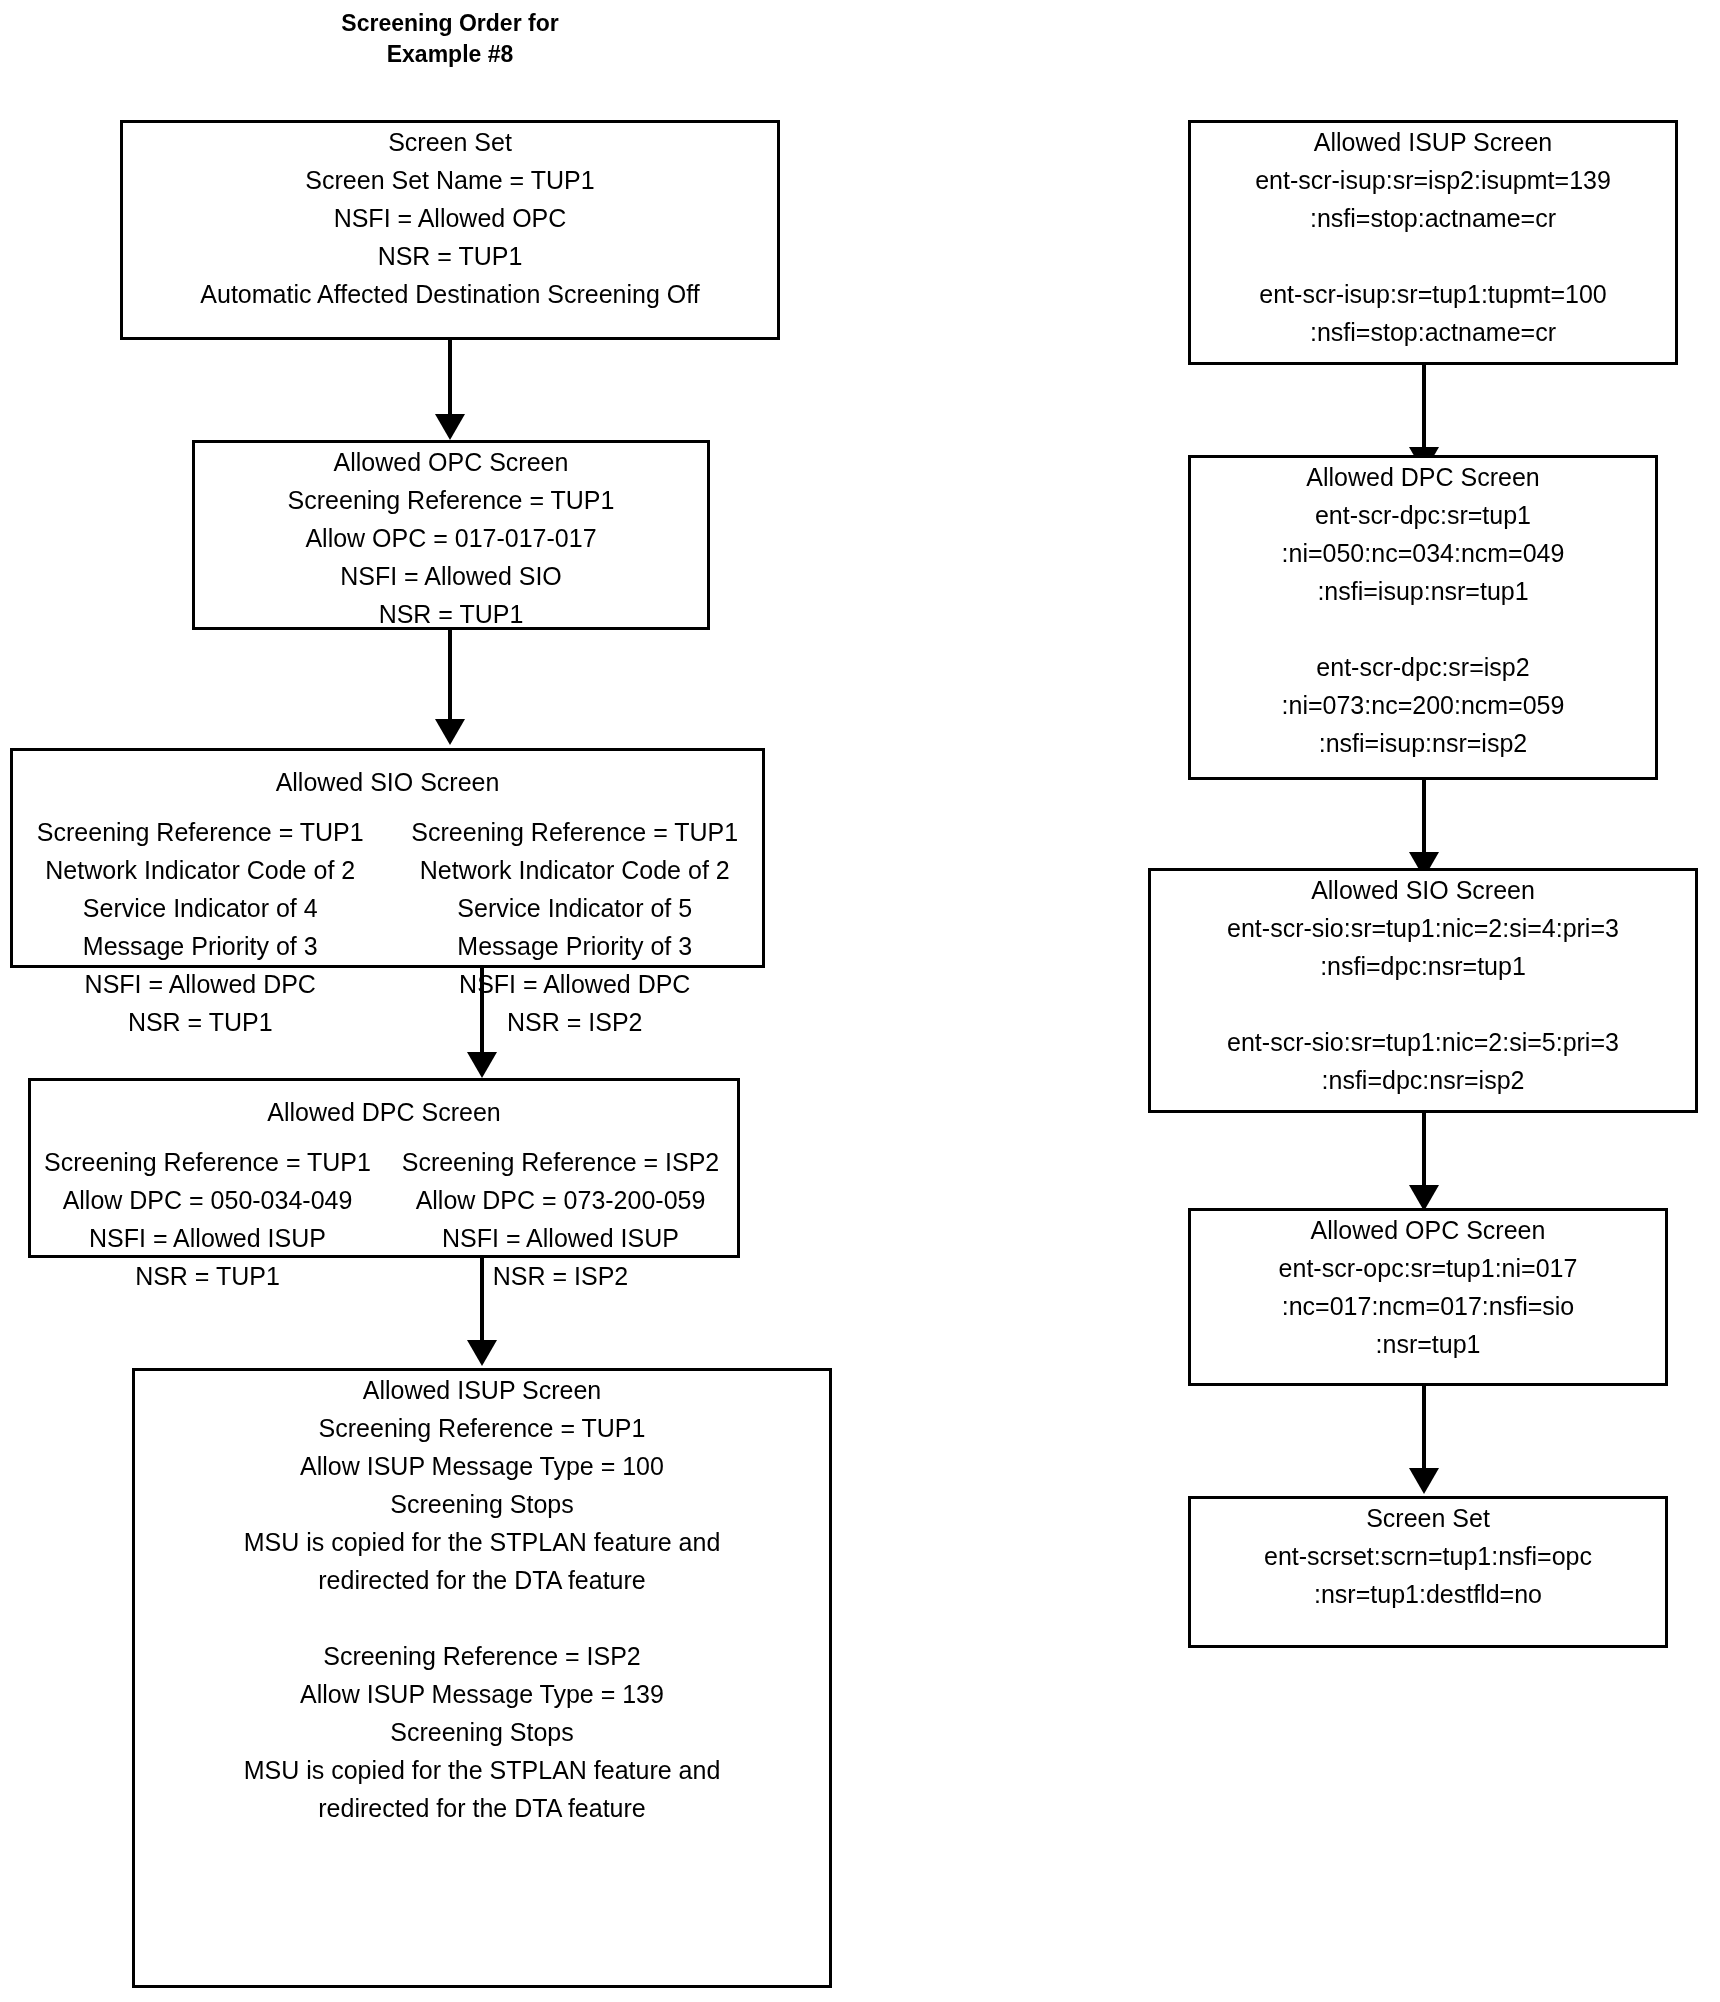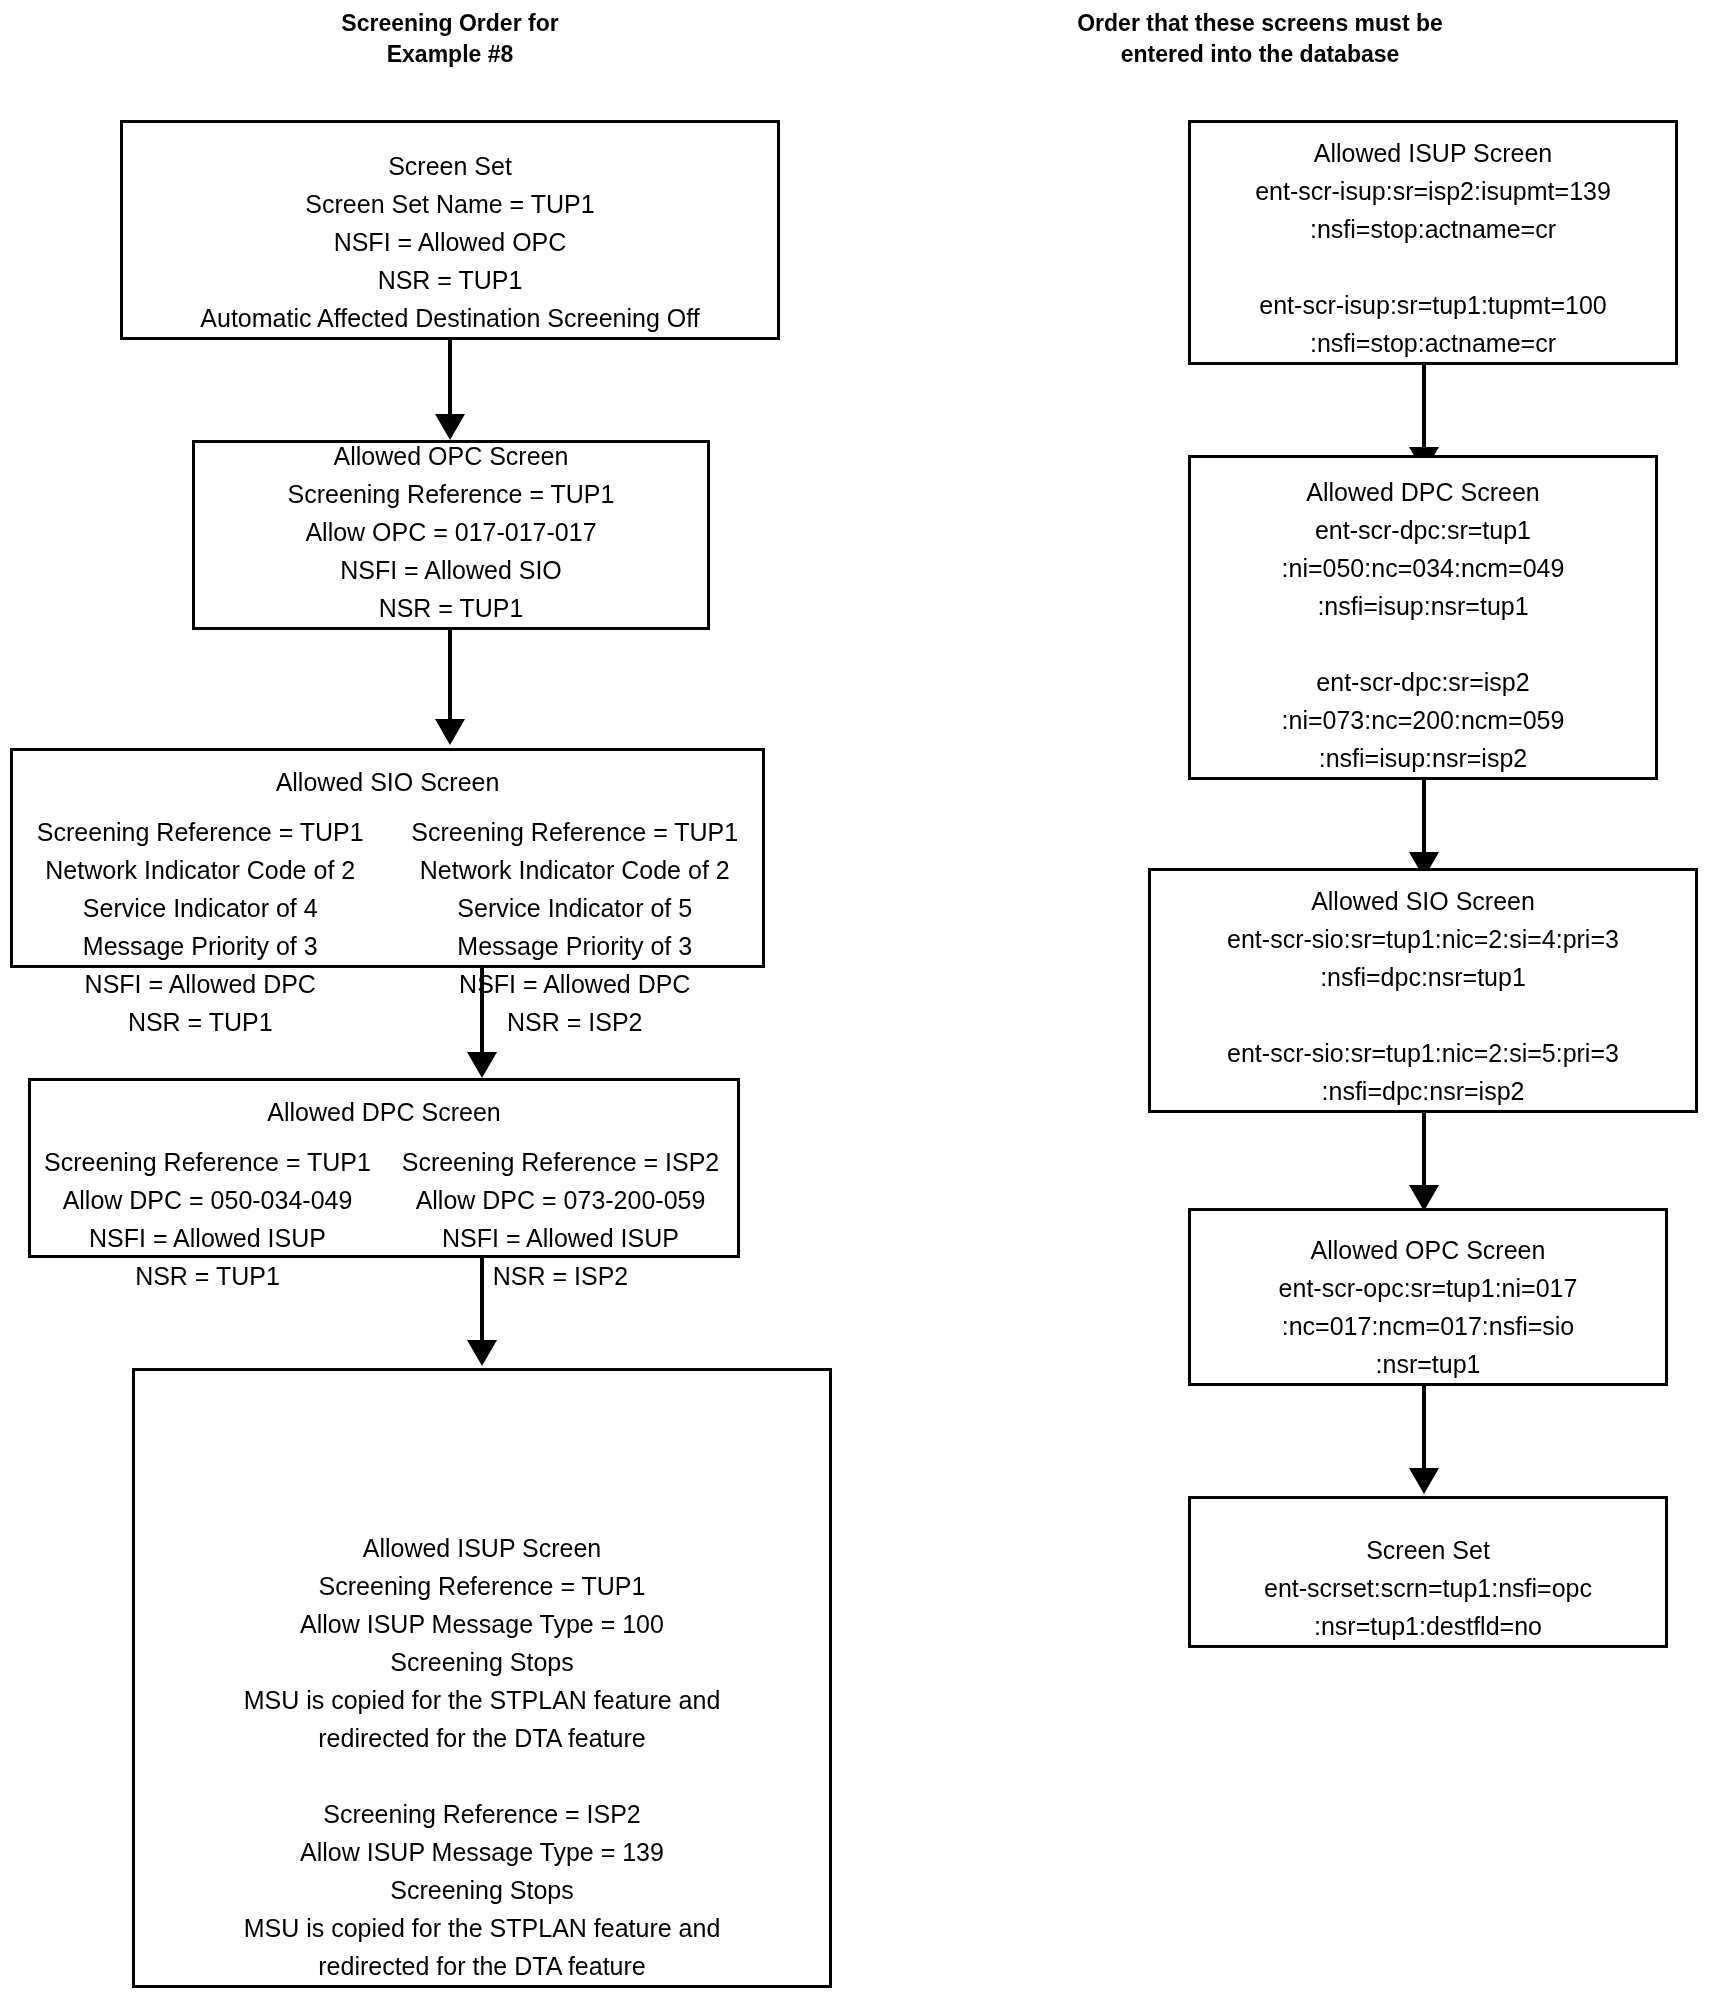--- a/index.html
+++ b/index.html
@@ -41,21 +41,21 @@
     box-sizing: border-box;
     border: 3px solid #000000;
     background: #ffffff;
     text-align: center;
     font-size: 25px;
     line-height: 38px;
   }
   .box .lines {
     white-space: pre-line;
   }
-  .box.pad-v { display: flex; flex-direction: column; justify-content: flex-end; }
+  .box.pad-v { display: flex; flex-direction: column; justify-content: flex-start; }
 
   
   .split {
     display: flex;
     flex-direction: row;
     justify-content: space-around;
     align-items: flex-start;
     width: 100%;
   }
   .split .col {
@@ -90,22 +90,20 @@
   }
 </style>
 </head>
 <body>
 
 <div class="canvas">
 
   <div class="col-title" id="title-left">Screening Order for
 Example #8</div>
 
-  <div class="col-title" id="title-right">Order that these screens must be
-entered into the database</div>
 
   <div class="box pad-v" id="L1" style="left:120px; top:120px; width:660px; height:220px;">
     <div class="lines">Screen Set
 Screen Set Name = TUP1
 NSFI = Allowed OPC
 NSR = TUP1
 Automatic Affected Destination Screening Off</div>
   </div>
 
   <div class="arrow" style="left:448px; top:340px; height:100px;">

